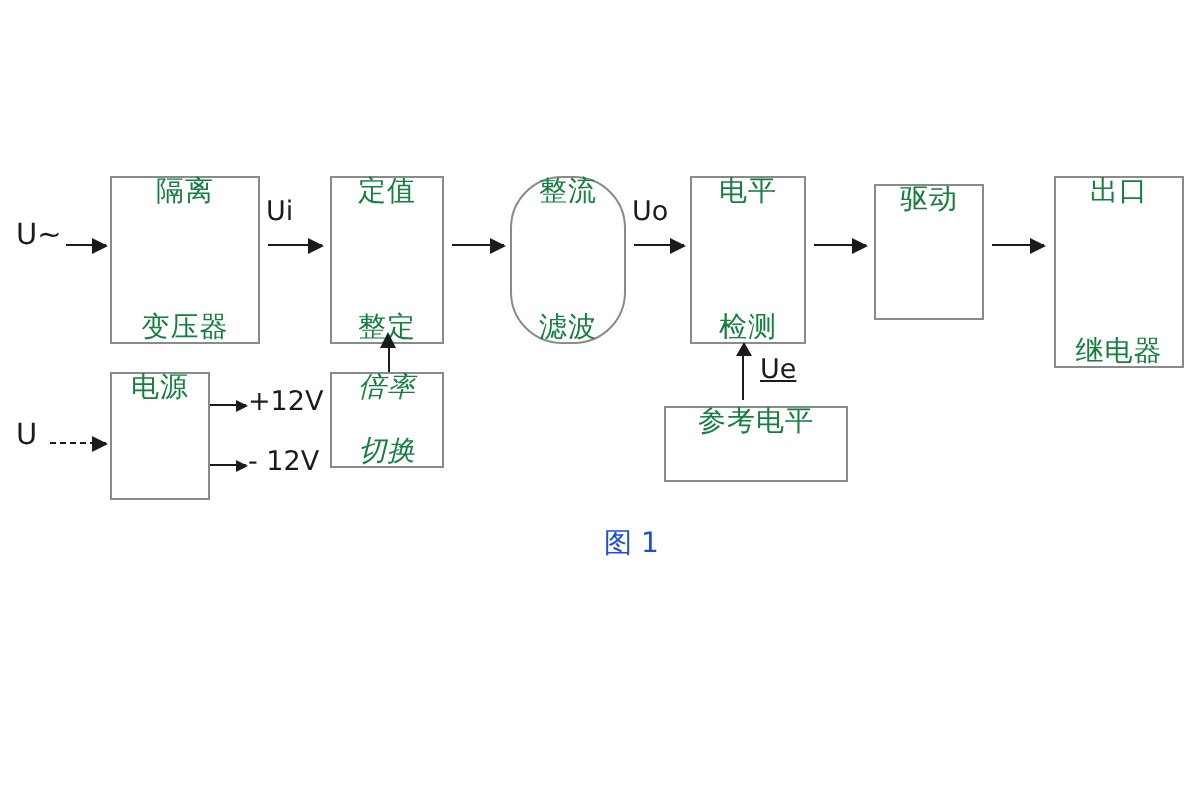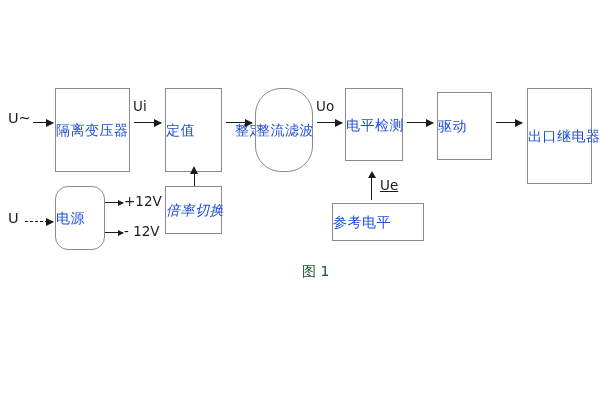--- a/index.html
+++ b/index.html
@@ -16,24 +16,24 @@
     height: 400px;
     background: #ffffff;
     overflow: hidden;
   }
   .blk {
     position: absolute;
     box-sizing: border-box;
     border: 1.4px solid #8a8a8a;
     background: #ffffff;
     display: flex;
-    flex-direction: row;
+    flex-direction: column;
     align-items: center;
-    justify-content: flex-start;
-    color: #1d4ed8;
+    justify-content: space-between;
+    color: #15803d;
     font-size: 14px;
     line-height: 1.0;
   }
   .blk .ln {
     display: block;
     letter-spacing: 0.5px;
     white-space: nowrap;
   }
   .blk .ln + .ln {
     margin-top: 0;
@@ -94,21 +94,21 @@
   }
   .arrowv.short::after {
     border-bottom: 7px solid #1b1b1b;
     border-left: 4px solid transparent;
     border-right: 4px solid transparent;
     top: -7px;
     left: -4px;
   }
   .caption {
     position: absolute;
-    color: #14532d;
+    color: #1d4ed8;
     font-size: 14px;
     white-space: nowrap;
   }
 </style>
 </head>
 <body>
 
 <div id="canvas">
 
   <div class="lbl big" style="left:8px; top:111px;">U~</div>
@@ -130,42 +130,42 @@
   <div class="arrowh" style="left:226px; top:122px; width:26px;"></div>
 
   <div class="blk" style="left:255px; top:88px; width:58px; height:84px;border-radius:26px;">
     <span class="ln">整流</span>
     <span class="ln">滤波</span>
   </div>
 
   <div class="lbl" style="left:316px; top:100px;text-align:right;">Uo</div>
   <div class="arrowh" style="left:317px; top:122px; width:25px;"></div>
 
-  <div class="blk" style="left:345px; top:88px; width:58px; height:73px;">
+  <div class="blk" style="left:345px; top:88px; width:58px; height:84px;">
     <span class="ln">电平</span>
     <span class="ln">检测</span>
   </div>
 
   <div class="arrowh" style="left:407px; top:122px; width:26px;"></div>
 
   <div class="blk one-line" style="left:437px; top:92px; width:55px; height:68px;">
     <span class="ln">驱动</span>
   </div>
 
   <div class="arrowh" style="left:496px; top:122px; width:26px;"></div>
 
   <div class="blk" style="left:527px; top:88px; width:65px; height:96px;">
     <span class="ln">出口</span>
     <span class="ln">继电器</span>
   </div>
 
   <div class="lbl big" style="left:8px; top:211px;">U</div>
   <div class="arrowh dashed" style="left:25px; top:221px; width:28px;"></div>
 
-  <div class="blk one-line" style="left:55px; top:186px; width:50px; height:64px;border-radius:13px;">
+  <div class="blk one-line" style="left:55px; top:186px; width:50px; height:64px;">
     <span class="ln">电源</span>
   </div>
 
   <div class="arrowh small" style="left:105px; top:202px; width:18px;"></div>
   <div class="lbl" style="left:124px; top:195px;">+12V</div>
 
   <div class="arrowh small" style="left:105px; top:232px; width:18px;"></div>
   <div class="lbl" style="left:124px; top:225px;">- 12V</div>
 
   <div class="blk" style="left:165px; top:186px; width:57px; height:48px;font-style:italic;">

